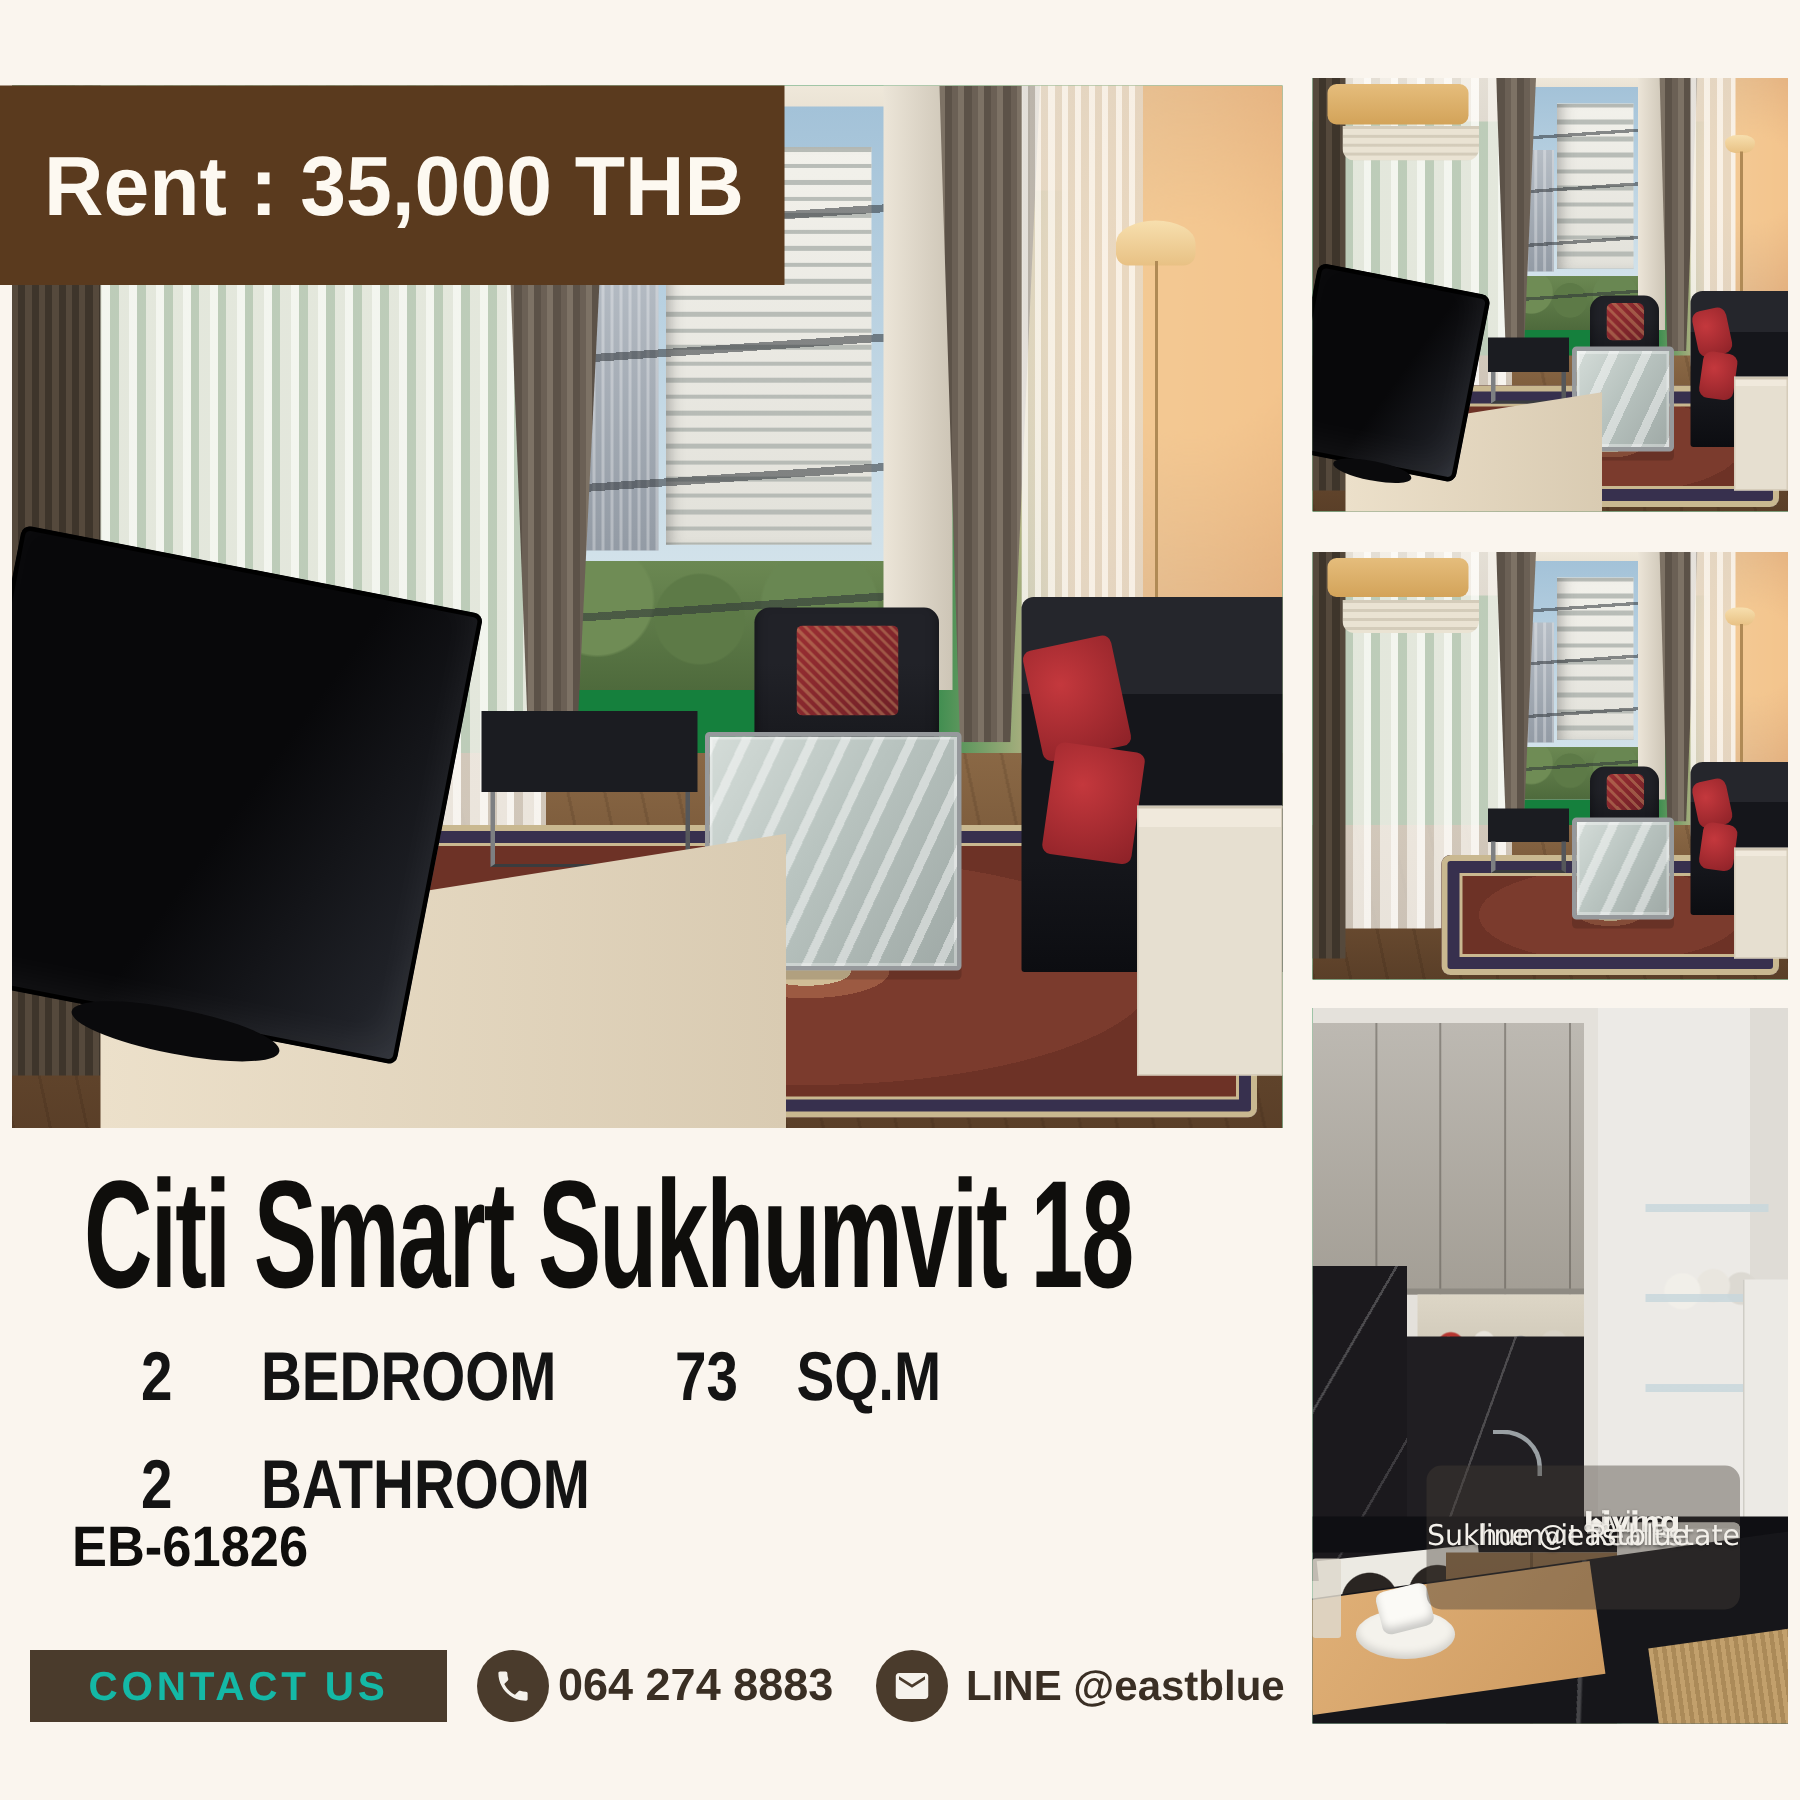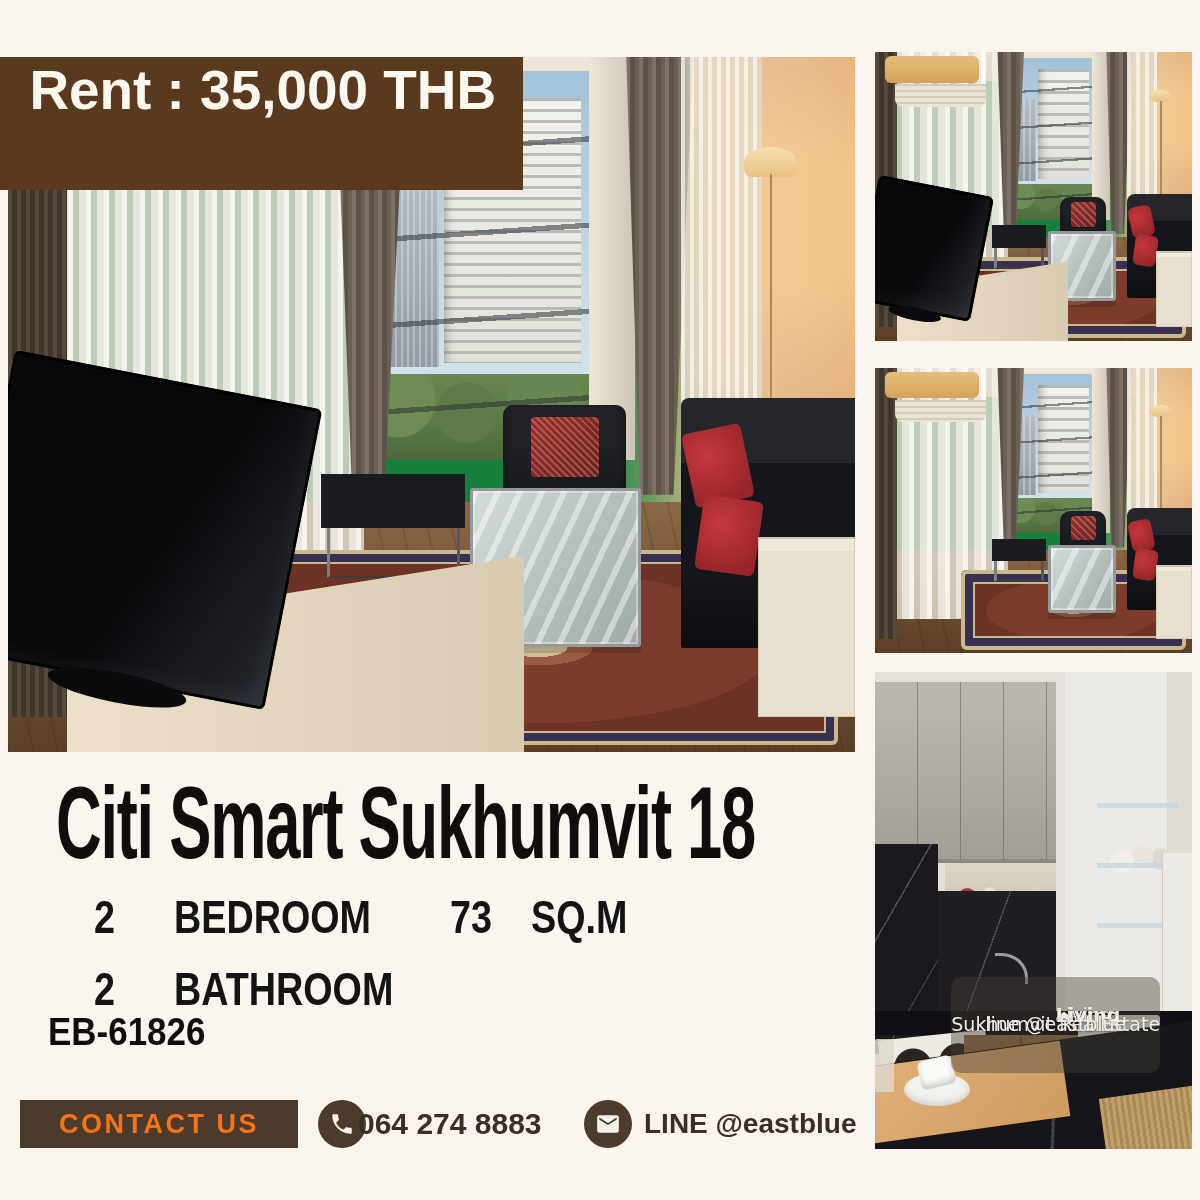--- a/index.html
+++ b/index.html
@@ -3,21 +3,21 @@
 <meta charset="utf-8">
 <style>
   html,body{margin:0;padding:0;background:#faf5ee;}
   .canvas{position:relative;width:1200px;height:1200px;background:#faf5ee;overflow:hidden;
           font-family:"Liberation Sans",sans-serif;}
   .photo{position:absolute;overflow:hidden;background:#15803d;}
   .photo *{position:absolute;}
 
   
   .banner{position:absolute;left:0;top:57px;width:523px;height:133px;background:#5a3a1e;
-          display:flex;z-index:30;}
+          display:flex;align-items:center;z-index:30;}
   .banner span{color:#fdf9f1;font-size:56px;font-weight:700;padding-left:30px;white-space:nowrap;
                transform:scaleX(.98);transform-origin:left center;}
 
   
   .photo-main{left:8px;top:57px;width:847px;height:695px;}
   .photo-a{left:875px;top:52px;width:317px;height:289px;}
   .photo-b{left:875px;top:368px;width:317px;height:285px;}
   .photo-c{left:875px;top:672px;width:317px;height:477px;}
 
   
@@ -159,28 +159,28 @@
   .spec-row{position:absolute;left:0;top:0;width:100%;height:50px;color:#141414;font-weight:700;}
   .spec-row span{position:absolute;font-size:46px;line-height:1;transform:scaleX(.82);transform-origin:left top;white-space:nowrap;}
   .row1{top:894px;} .row2{top:966px;}
   .c-qty{left:94px;} .c-label{left:174px;} .c-qty2{left:450px;} .c-label2{left:531px;}
   .code{position:absolute;left:48px;top:1013px;font-size:38px;font-weight:800;color:#0f0e0c;
     transform:scaleX(.92);transform-origin:left top;line-height:1;}
 
   
   .contact-btn{position:absolute;left:20px;top:1100px;width:278px;height:48px;background:#4a3b2c;
     display:flex;align-items:center;justify-content:center;border:none;cursor:pointer;}
-  .contact-btn span{color:#f97316;font-size:27px;font-weight:700;letter-spacing:2.5px;white-space:nowrap;}
+  .contact-btn span{color:#14b8a6;font-size:27px;font-weight:700;letter-spacing:2.5px;white-space:nowrap;}
   .icon-circle{position:absolute;top:1100px;width:48px;height:48px;border-radius:50%;background:#4a3b2c;
     display:flex;align-items:center;justify-content:center;cursor:pointer;}
   .ic-phone{left:318px;} .ic-mail{left:584px;}
   .icon-circle svg{width:26px;height:26px;fill:#f5f2ec;}
   .contact-text{position:absolute;top:1100px;height:48px;display:flex;align-items:center;
     color:#3a2f24;font-weight:700;white-space:nowrap;cursor:pointer;}
-  .t-phone{left:358px;font-size:30px;} .t-line{left:644px;font-size:28px;}
+  .t-phone{left:372px;font-size:30px;} .t-line{left:644px;font-size:28px;}
 </style>
 </head>
 <body>
 
 <div class="canvas">
 
   <div class="photo photo-main living variant-main">
     <div class="ph-ceiling"></div>
     <div class="ph-wall-right"></div>
     <div class="ph-floor"></div>

